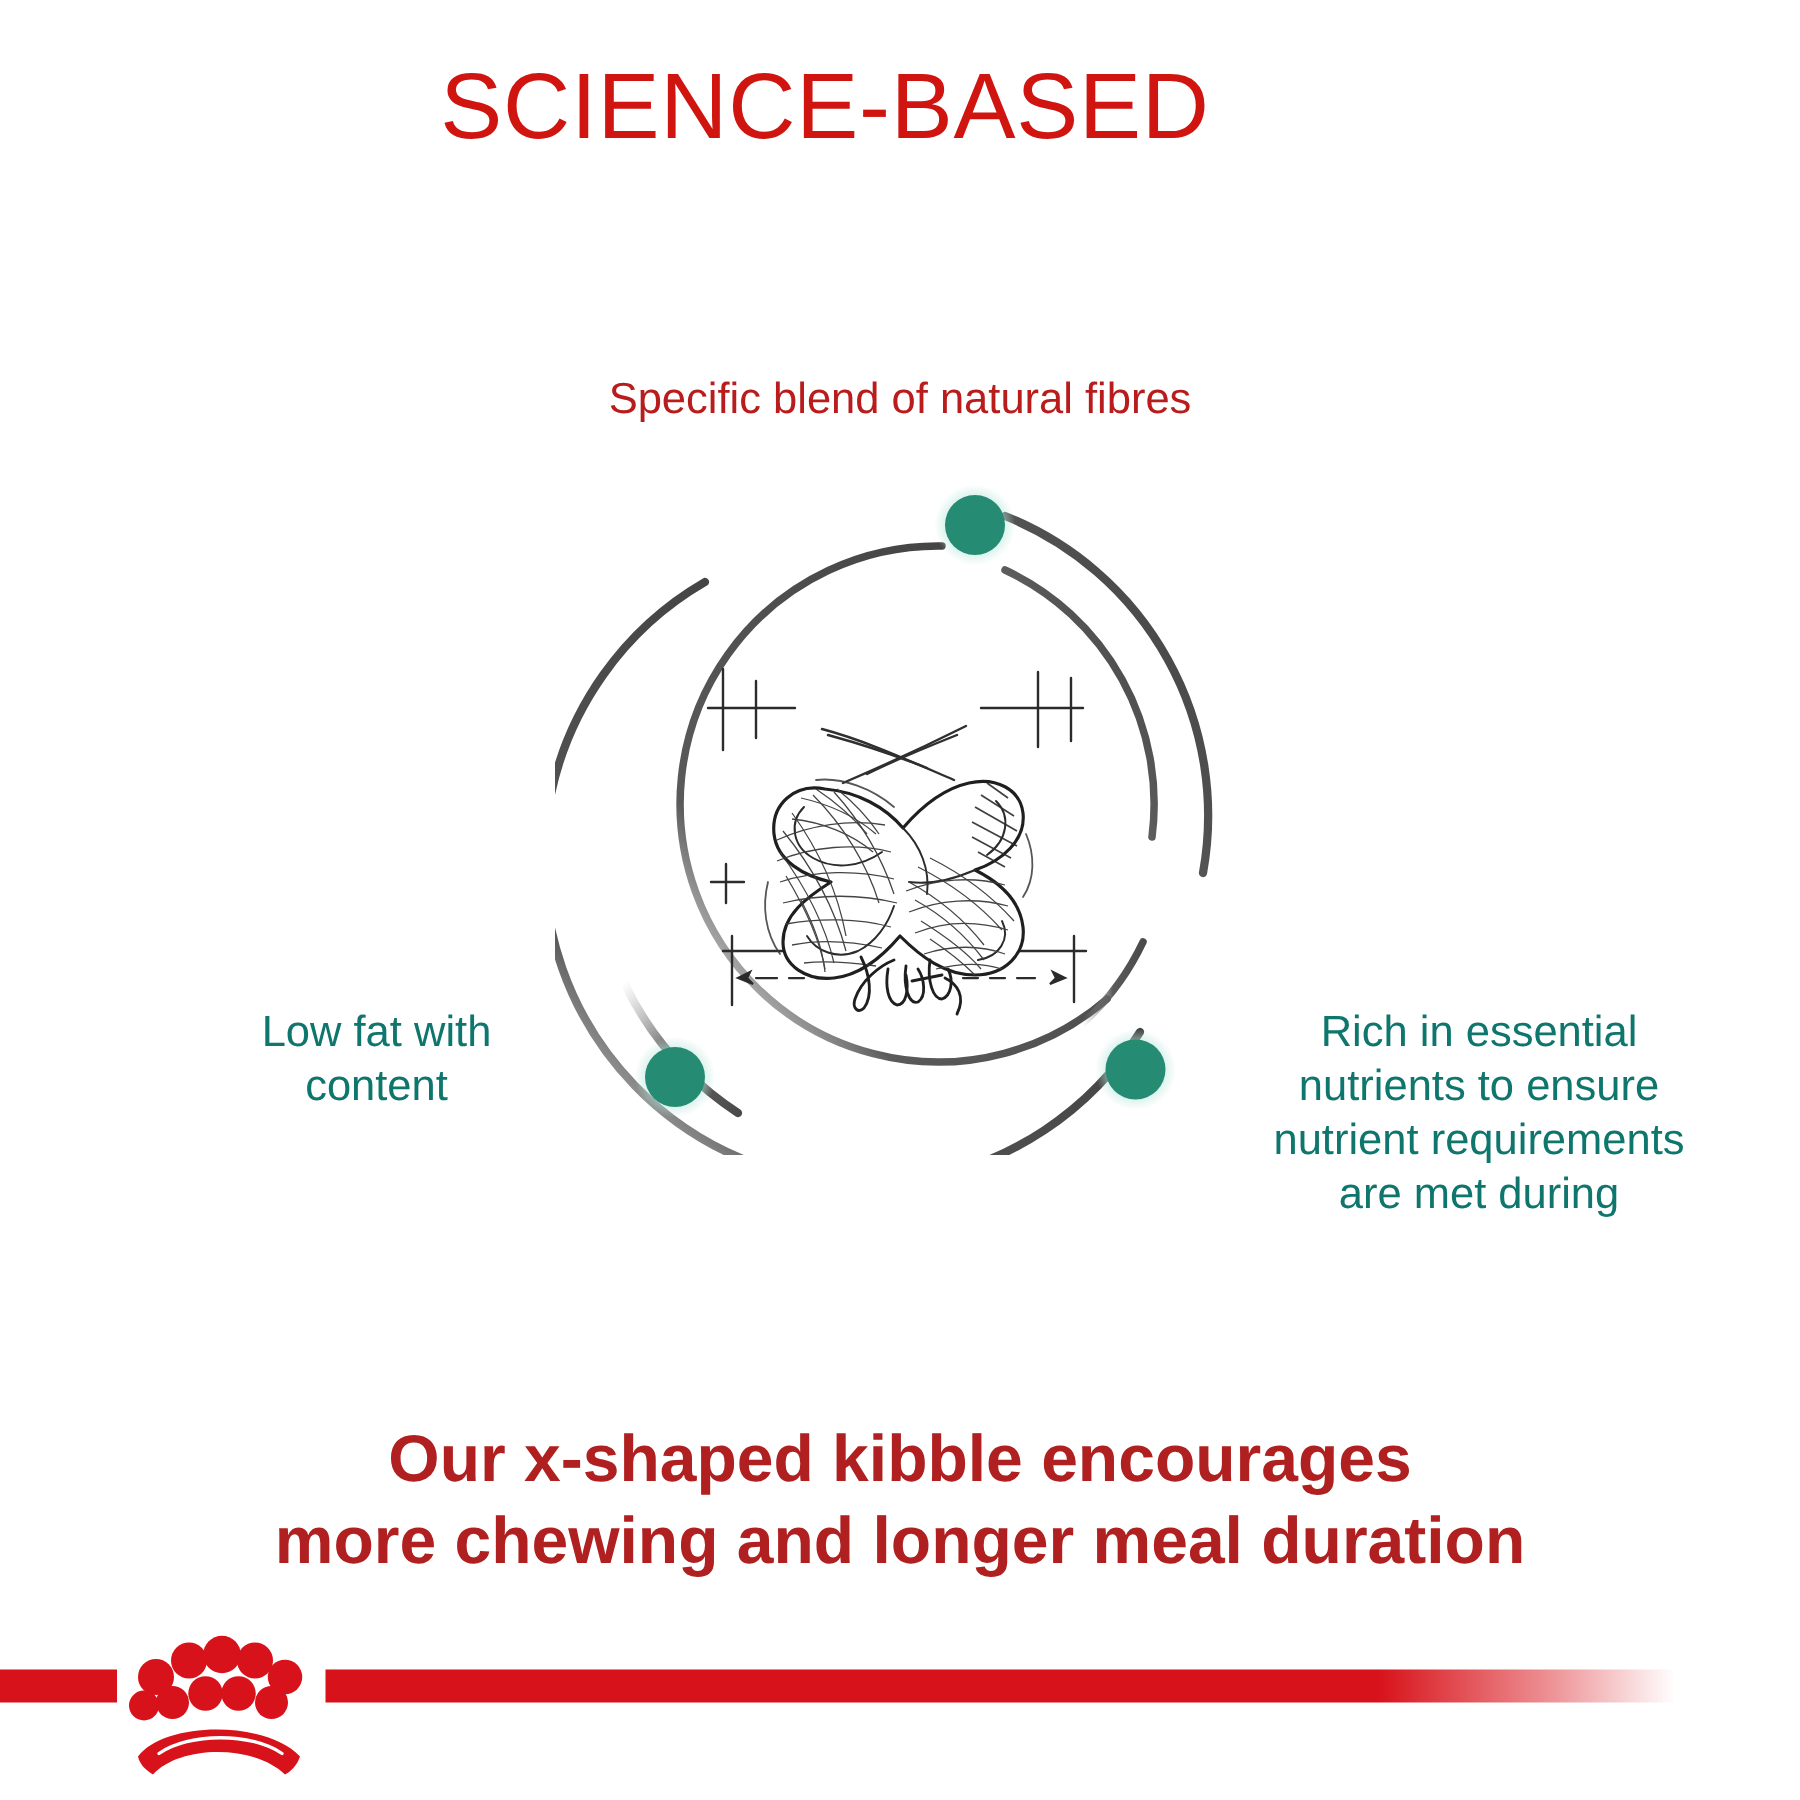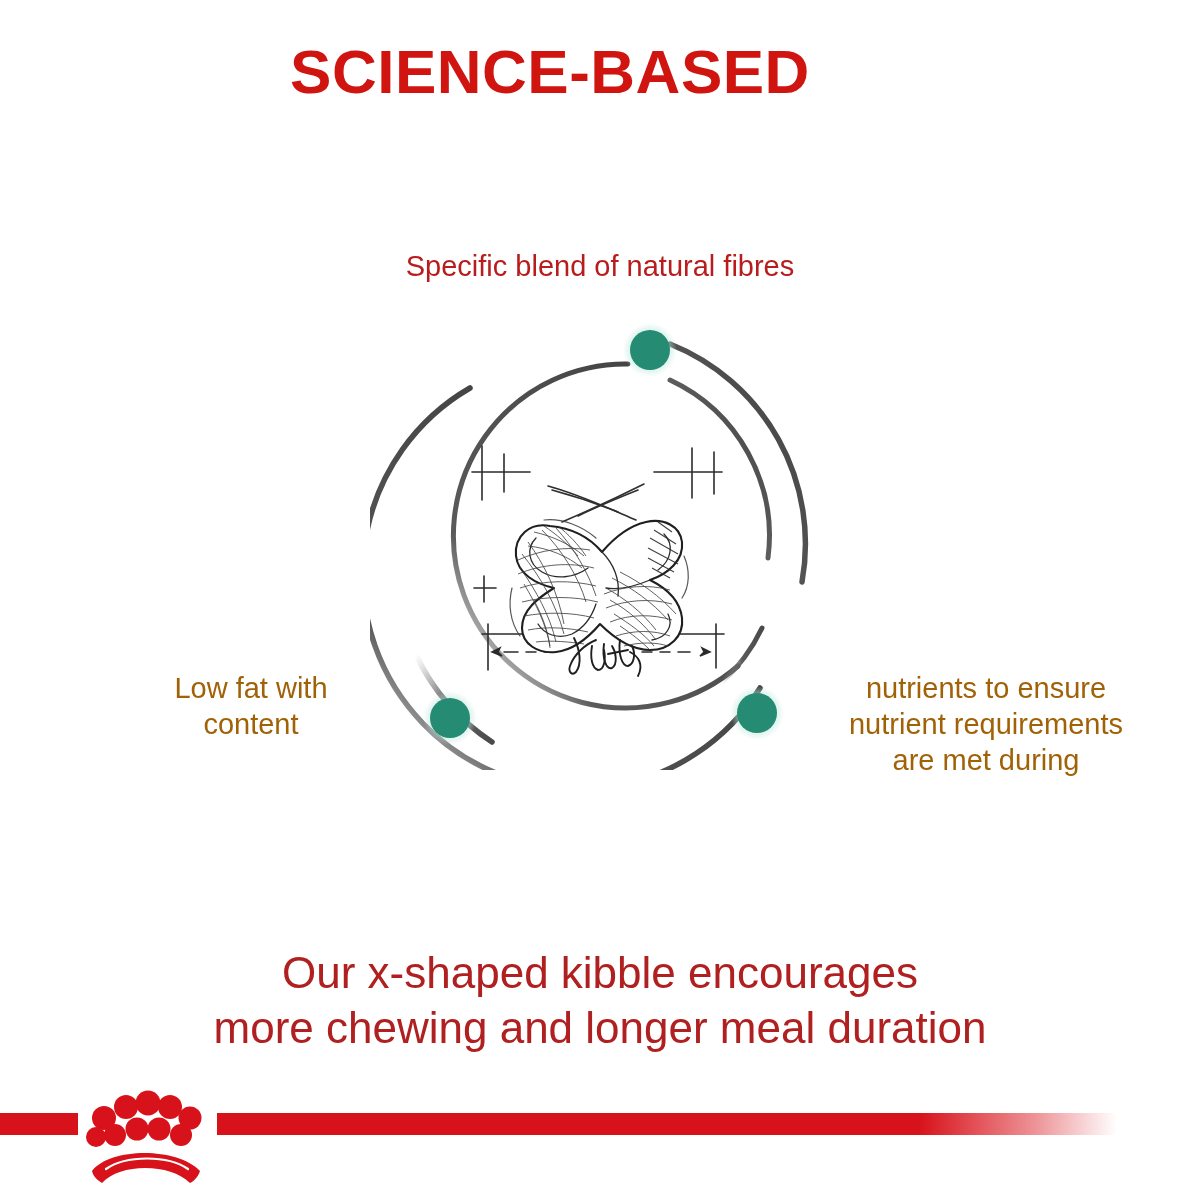--- a/index.html
+++ b/index.html
@@ -18,21 +18,21 @@
 
   
   .headline {
     position: absolute;
     left: 0;
     top: 34px;
     width: 1100px;
     text-align: center;
     color: #d01510;
     font-family: "Liberation Sans Narrow", "Liberation Sans", sans-serif;
-    font-weight: 700;
+    font-weight: 400;
     font-size: 62px;
     line-height: 75px;
     letter-spacing: 0.5px;
   }
   .headline .hl-line { display: block; white-space: nowrap; }
 
   
   .caption-top {
     position: absolute;
     left: 0;
@@ -51,42 +51,42 @@
     left: 370px;
     top: 310px;
     width: 460px;
     height: 460px;
   }
   .diagram svg { display: block; width: 460px; height: 460px; }
 
   
   .caption-side {
     position: absolute;
-    color: #a16207;
+    color: #0f766e;
     font-size: 29px;
     line-height: 36px;
     font-weight: 400;
     text-align: center;
   }
   .caption-left  { left: 96px;  top: 670px; width: 310px; }
   .caption-right { left: 806px; top: 670px; width: 360px; }
   .caption-side .cs-line { display: block; white-space: nowrap; }
 
   
   .statement {
     position: absolute;
     left: 0;
     top: 945px;
     width: 1200px;
     text-align: center;
     color: #b02020;
     font-family: "Liberation Sans Narrow", "Liberation Sans", sans-serif;
     font-size: 44px;
     line-height: 55px;
-    font-weight: 400;
+    font-weight: 700;
   }
   .statement .st-line { display: block; white-space: nowrap; }
 
   
   .footer {
     position: absolute;
     left: 0;
     top: 1085px;
     width: 1200px;
     height: 115px;
@@ -320,20 +320,21 @@
     </g>
   </svg>
 </div>
 
 <div class="caption-side caption-left">
   <span class="cs-line">Low fat with</span>
   <span class="cs-line">content</span>
 </div>
 
 <div class="caption-side caption-right">
+  <span class="cs-line">Rich in essential</span>
   <span class="cs-line">nutrients to ensure</span>
   <span class="cs-line">nutrient requirements</span>
   <span class="cs-line">are met during</span>
 </div>
 
 <div class="statement">
   <span class="st-line">Our x-shaped kibble encourages</span>
   <span class="st-line">more chewing and longer meal duration</span>
 </div>
 

